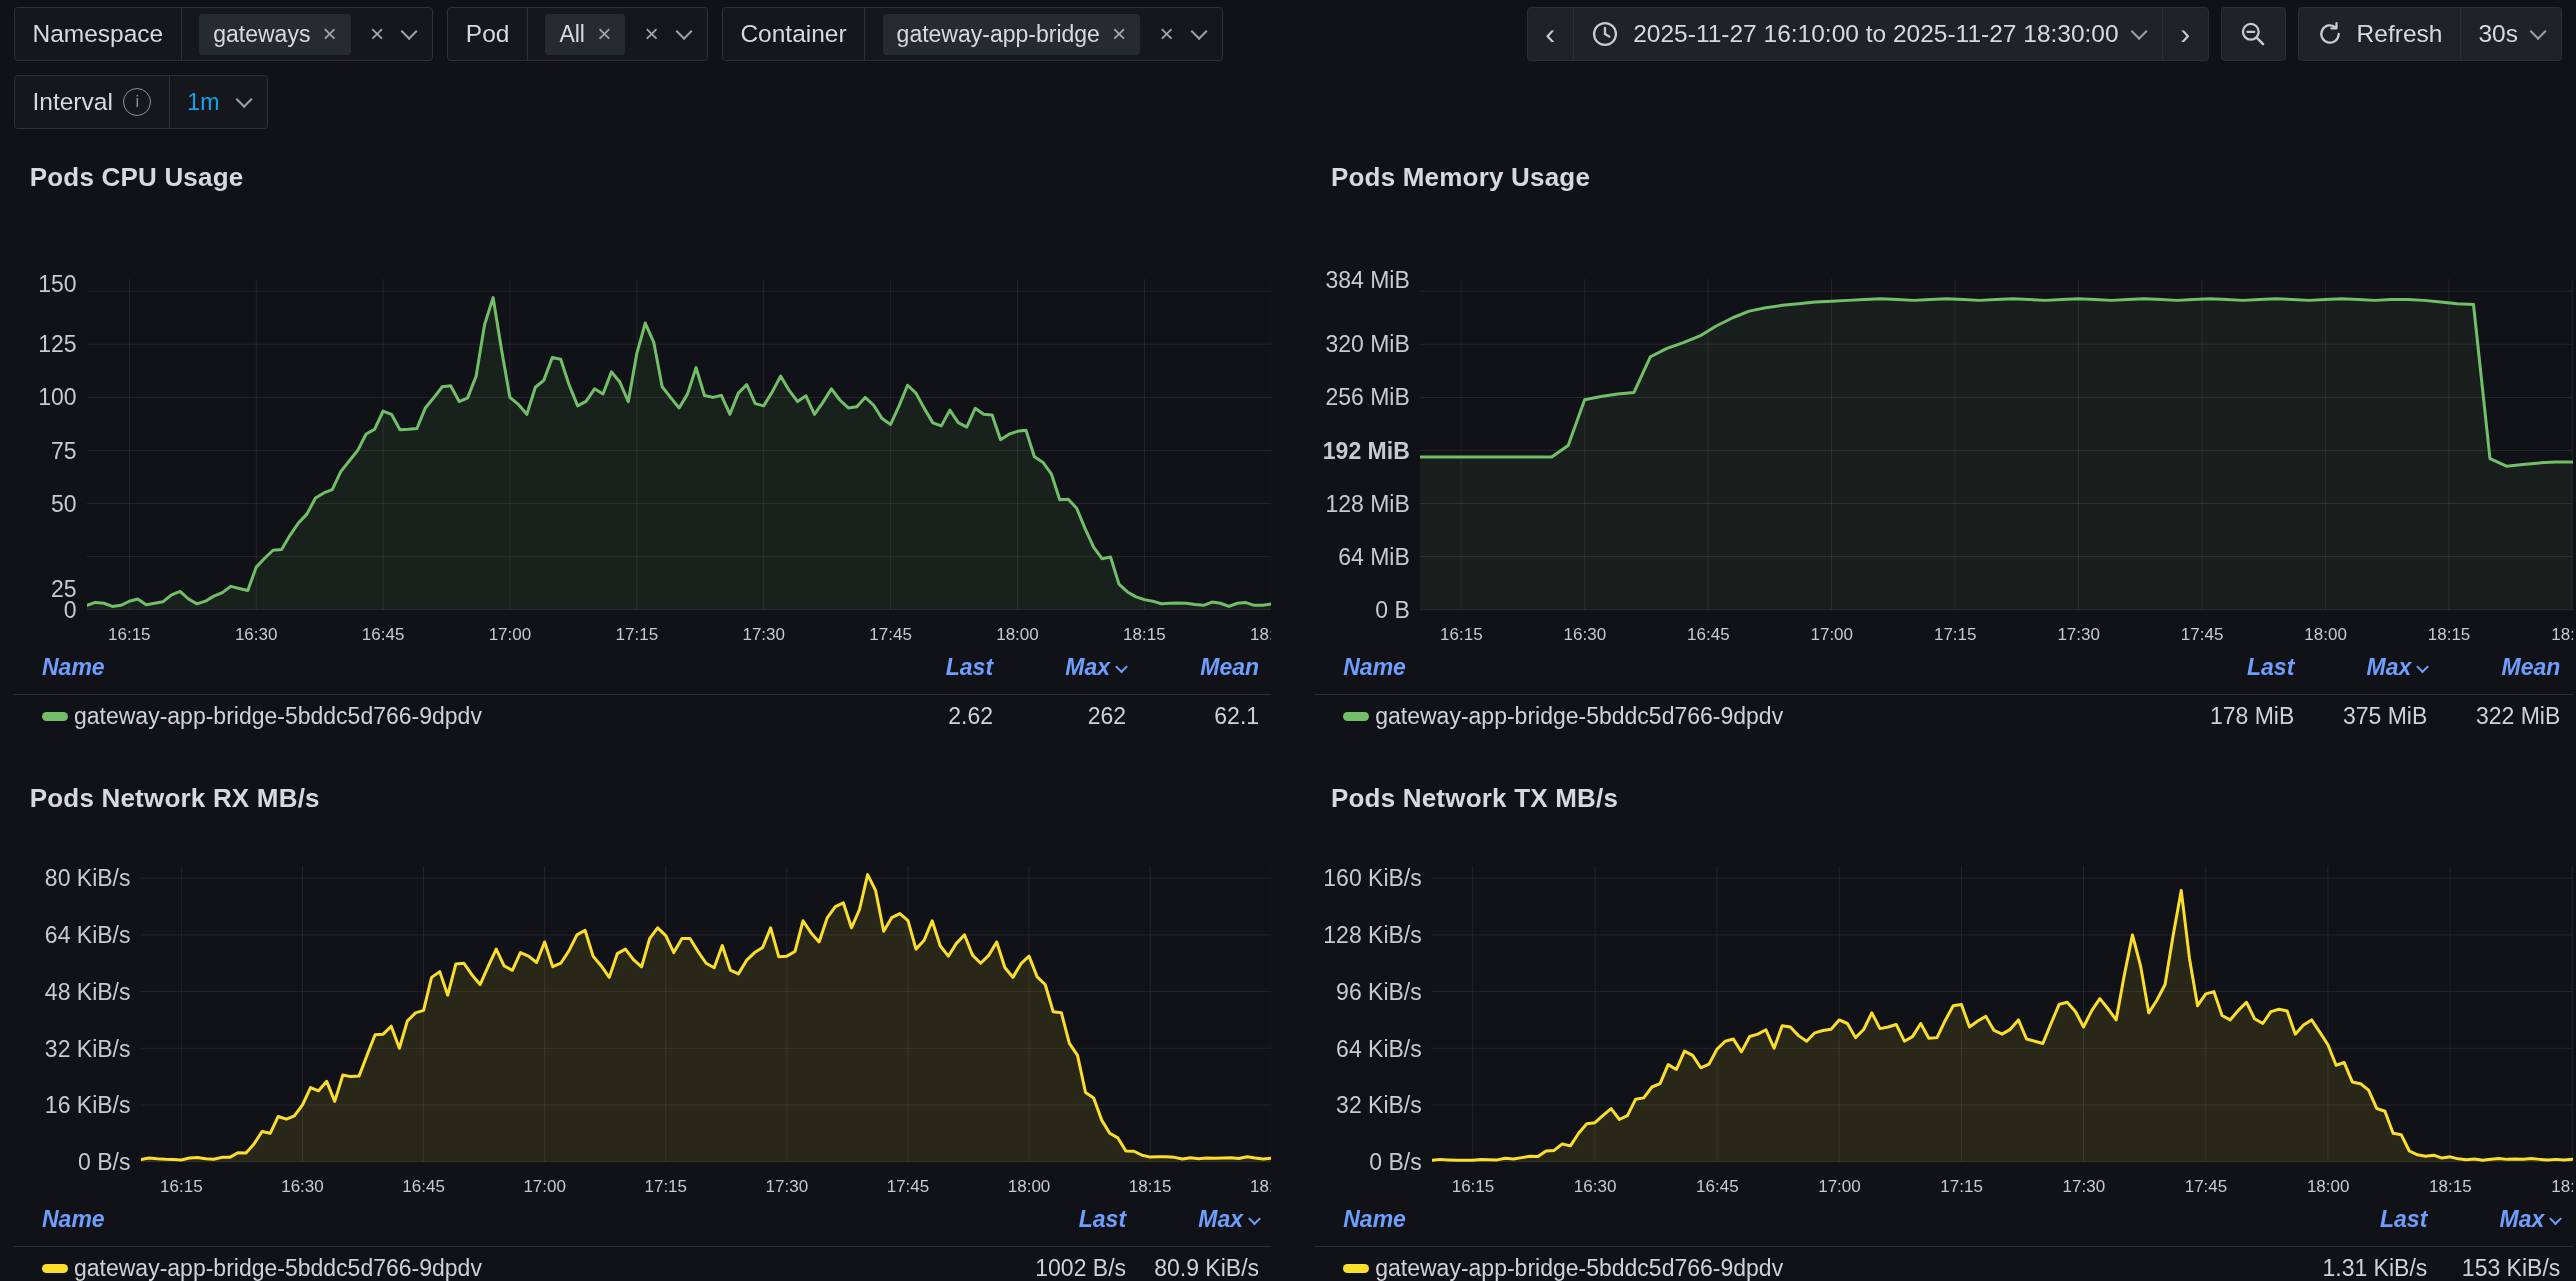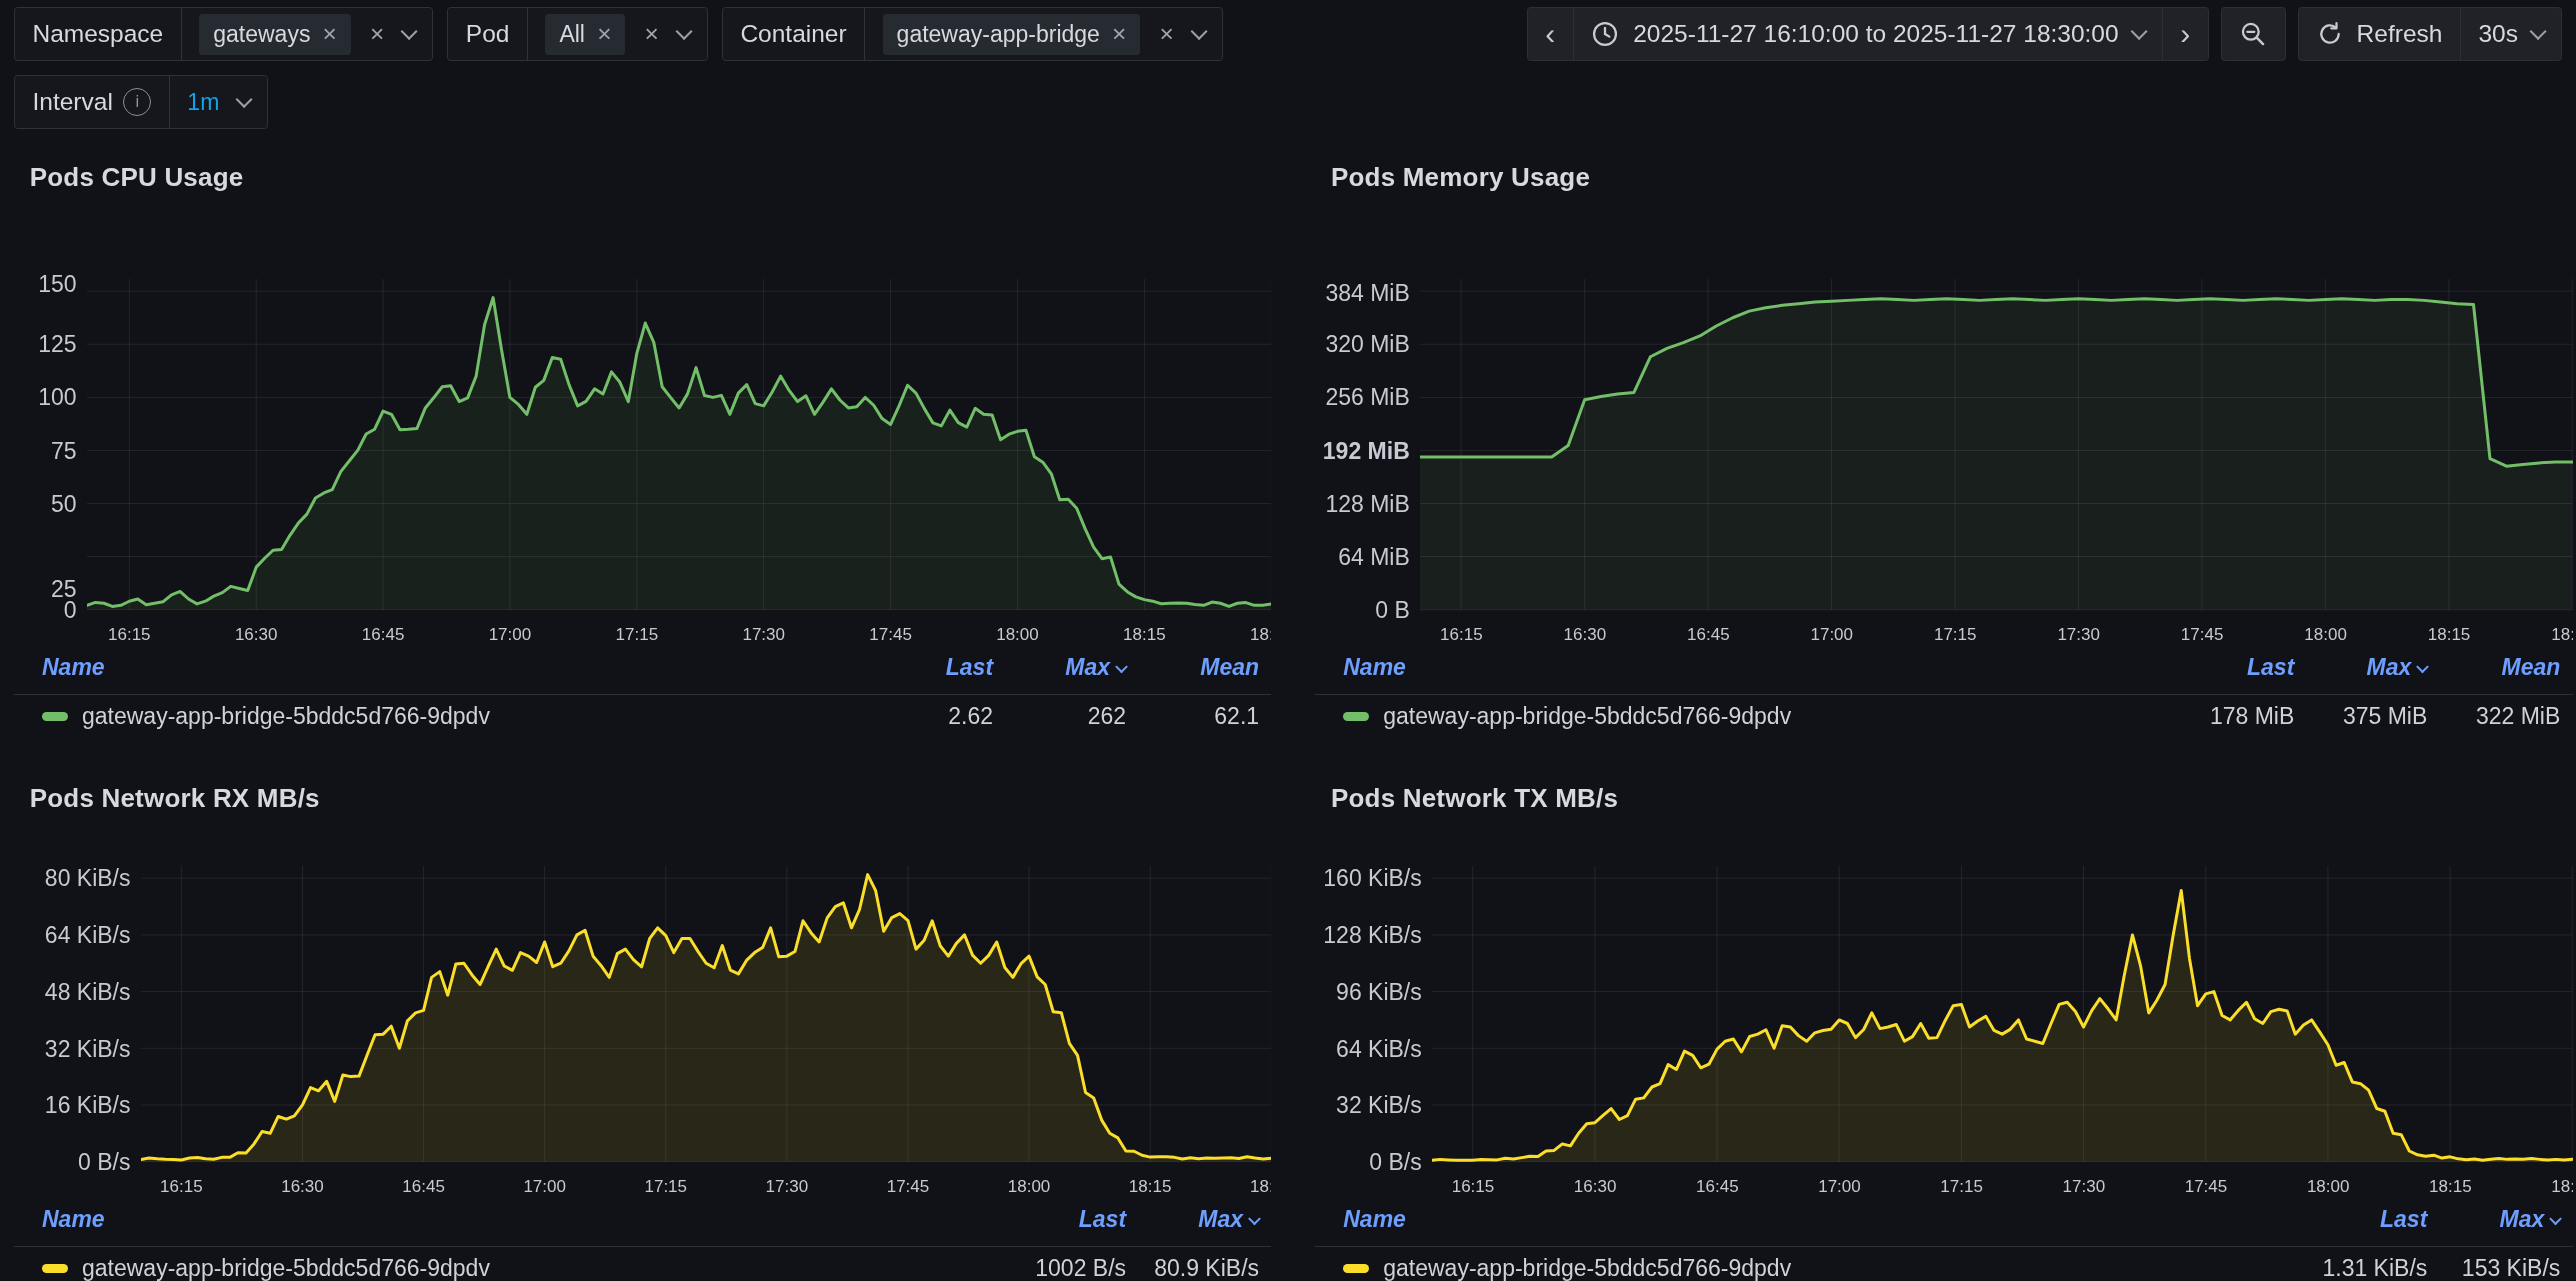--- a/index.html
+++ b/index.html
@@ -37,21 +37,21 @@
   .xlabels .xl{position:absolute;top:10.5px;transform:translateX(-50%);font-size:17px;color:#C8C9D3;white-space:nowrap;}
   
   .legend{margin-top:1.7px;}
   .lhead{display:flex;align-items:flex-start;padding:0 12.2px 0 28px;height:38px;font-style:italic;}
   .lhead .lname{flex:1;font-size:23px;font-weight:700;color:#6E9FFF;}
   .lcol{width:133px;text-align:right;font-size:23px;}
   .lhead .lcol{color:#6E9FFF;font-weight:700;}
   .schev{display:inline-block;width:7px;height:7px;border-left:2.6px solid #6E9FFF;border-bottom:2.6px solid #6E9FFF;transform:rotate(-45deg) translate(2.6px,-2.6px);margin-left:7px;}
   .lsep{border-top:0.9px solid rgba(204,204,220,0.16);margin:1.7px 0;}
   .lrow{display:flex;align-items:center;padding:0 12.2px 0 28px;height:40px;}
-  .lrow .sname{flex:1;display:flex;align-items:center;gap:14px;font-size:23px;color:#D0D1D9;cursor:pointer;}
+  .lrow .sname{flex:1;display:flex;align-items:center;gap:6px;font-size:23px;color:#D0D1D9;cursor:pointer;}
   .swatch{display:inline-block;width:26px;height:8.7px;border-radius:5.2px;flex:none;}
   .lrow .lcol{color:#D0D1D9;}
 </style>
 </head>
 <body>
 
 <div class="topbar">
   <div class="filters">
 
     <div class="control">
@@ -225,21 +225,21 @@
   <section class="panel row1">
     <h2>Pods Memory Usage</h2>
     <div class="chart">
       <div class="ylabels" style="width:105px">
           <span class="yl" style="top: 331px;">0 B</span>
           <span class="yl" style="top: 278px;">64 MiB</span>
           <span class="yl" style="top: 225px;">128 MiB</span>
           <span class="yl" style="top: 172px; font-weight: bold;">192 MiB</span>
           <span class="yl" style="top: 118px;">256 MiB</span>
           <span class="yl" style="top: 65px;">320 MiB</span>
-          <span class="yl" style="top: 14px;">384 MiB</span>
+          <span class="yl" style="top: 1px;">384 MiB</span>
         </div>
       <div class="plotwrap">
         <div class="svghost">
             <svg viewBox="0 0 1000 384" preserveAspectRatio="none" style="height:335px">
               <line class="gl" x1="0" y1="379.0" x2="1000" y2="379.0"></line>
               <line class="gl" x1="0" y1="318.2" x2="1000" y2="318.2"></line>
               <line class="gl" x1="0" y1="257.3" x2="1000" y2="257.3"></line>
               <line class="gl" x1="0" y1="196.5" x2="1000" y2="196.5"></line>
               <line class="gl" x1="0" y1="135.7" x2="1000" y2="135.7"></line>
               <line class="gl" x1="0" y1="74.8" x2="1000" y2="74.8"></line>

